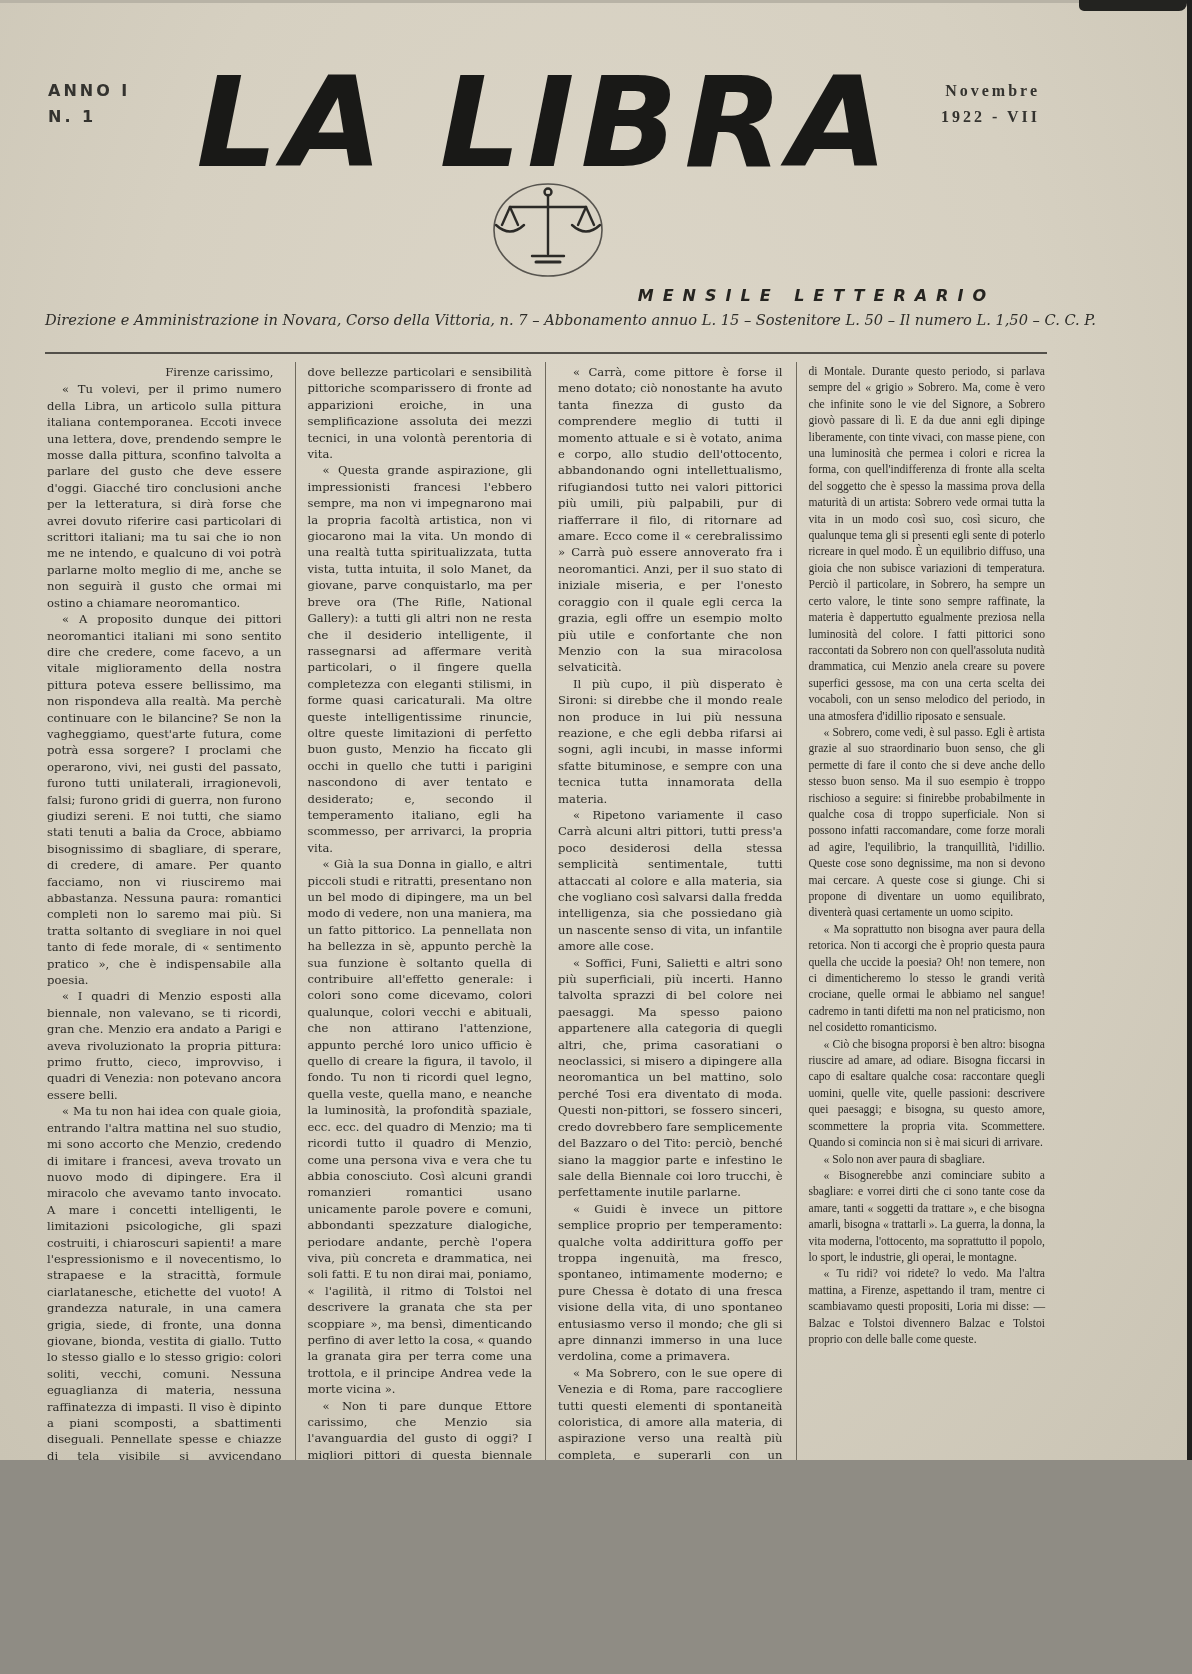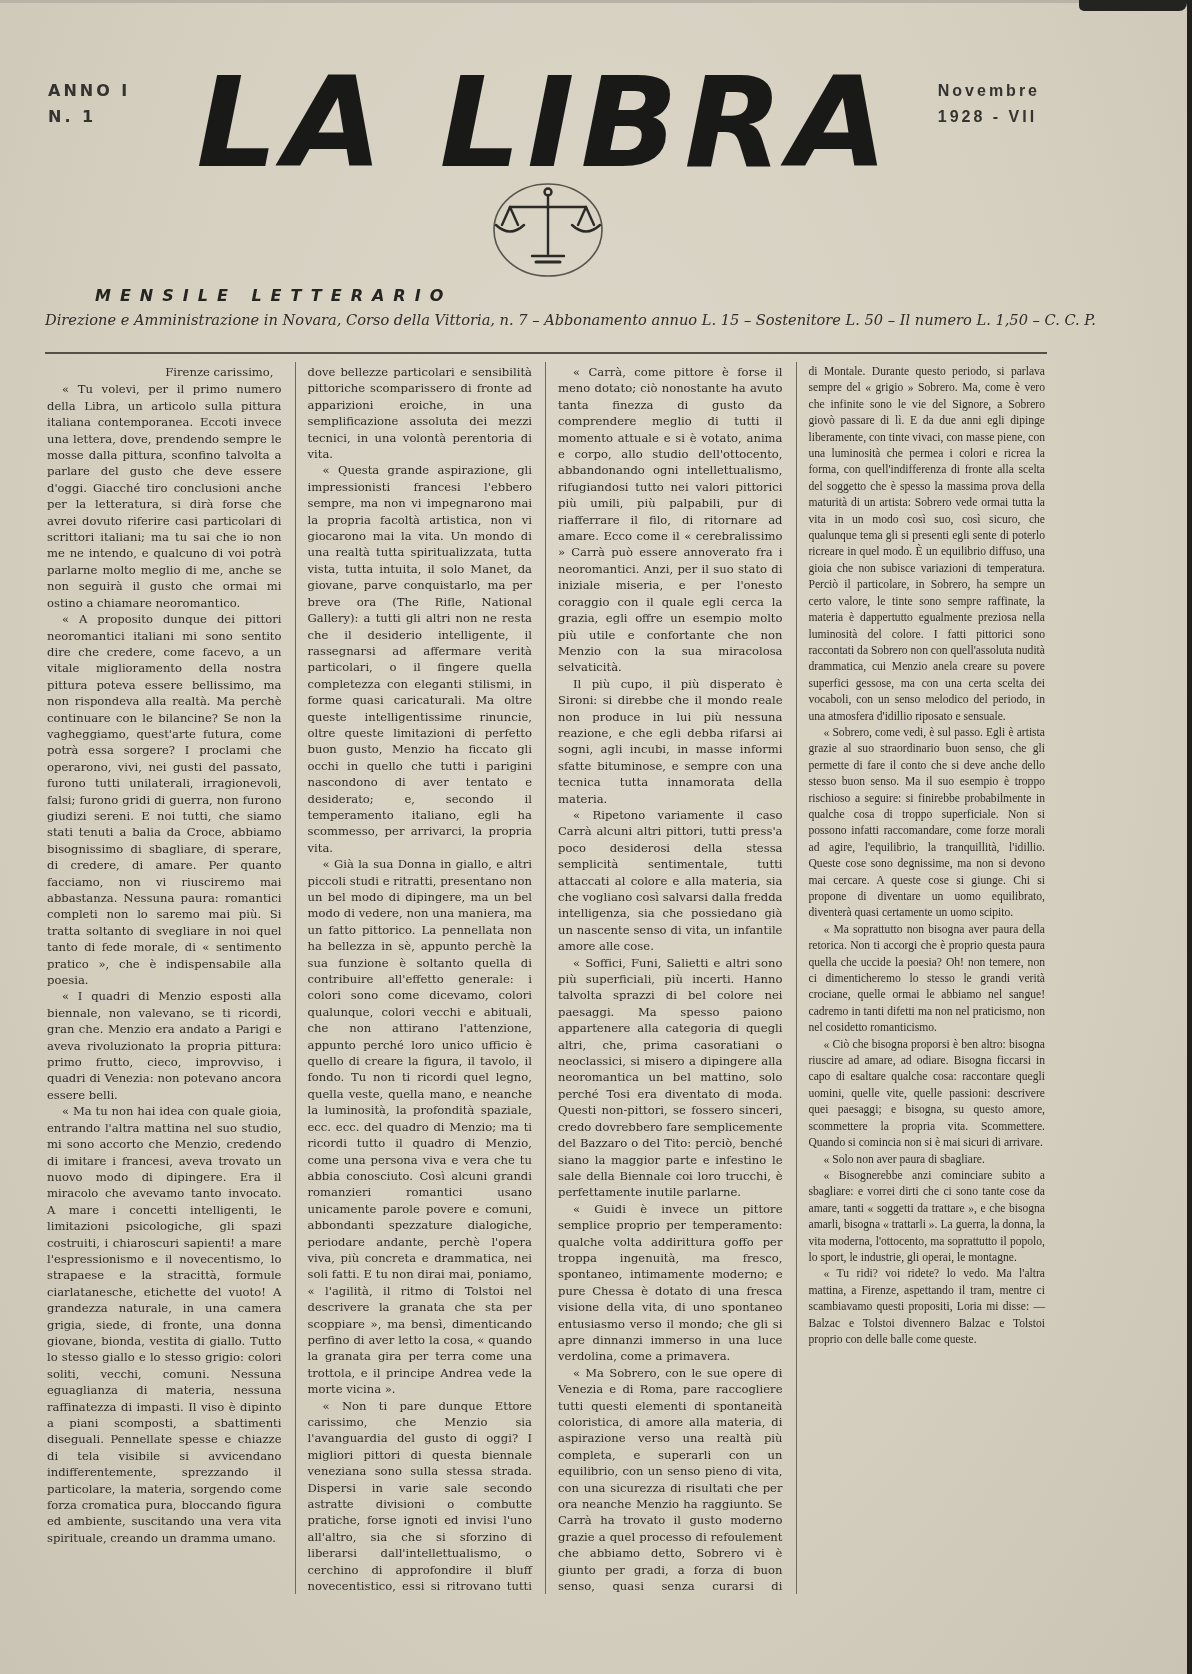--- a/index.html
+++ b/index.html
@@ -1,34 +1,34 @@
 <!DOCTYPE html>
 <html><head>
 <meta charset="utf-8">
 <style>
   html,body{margin:0;padding:0;background:#8f8c84;}
-  .page{position:relative;width:1192px;height:1674px;overflow:hidden;
+  .page{position:relative;width:1192px;height:1460px;overflow:hidden;
         background:radial-gradient(ellipse at 50% 35%, #dcd6c8 0%, #d6d0c1 55%, #cac4b4 100%);
         font-family:"DejaVu Serif", serif;color:#2b2a26;}
   
   .scan-strip{position:absolute;top:0;right:0;width:5px;height:100%;background:#20201e;}
   .scan-smudge{position:absolute;top:0;right:5px;width:108px;height:11px;background:#232320;border-radius:0 0 8px 5px;}
   .scan-topline{position:absolute;top:0;left:0;width:100%;height:3px;background:#b8b3a6;}
 
   
   .issue-left{position:absolute;left:48px;top:78px;font-family:"DejaVu Sans",sans-serif;
               font-weight:bold;font-size:16px;letter-spacing:3px;color:#34332f;line-height:1.6;}
-  .issue-right{position:absolute;right:152px;top:78px;font-family:Liberation Sans, sans-serif;
-               font-weight:bold;font-size:16px;letter-spacing:3px;color:#34332f;line-height:1.6;text-align:left;margin-left:36px;}
+  .issue-right{position:absolute;right:152px;top:78px;font-family:Liberation Serif, serif;
+               font-weight:bold;font-size:16px;letter-spacing:3px;color:#34332f;line-height:1.6;text-align:right;margin-left:36px;}
   .masthead-title{position:absolute;left:95px;top:48px;width:900px;text-align:center;
                   font-family:"DejaVu Sans",sans-serif;font-style:italic;font-weight:800;
                   font-size:128px;letter-spacing:6px;color:#191917;
                   transform:scaleY(0.98);white-space:nowrap;}
   .logo-wrap{position:absolute;left:488px;top:180px;width:120px;height:100px;}
-  .genre-line{position:absolute;left:95px;top:286px;width:900px;text-align:left;
+  .genre-line{position:absolute;left:95px;top:286px;width:900px;text-align:right;
               font-family:"DejaVu Sans",sans-serif;font-style:italic;font-weight:bold;
               font-size:16px;letter-spacing:9px;color:#252420;}
   .admin-line{position:absolute;left:45px;top:311px;width:1005px;text-align:center;
               font-style:italic;font-size:14.6px;color:#2e2d29;white-space:nowrap;}
 
   
   .body-cols{position:absolute;left:45px;top:352px;width:1002px;height:1232px;
              border-top:2px solid #53504a;display:flex;padding-top:8px;}
   .col{width:25%;box-sizing:border-box;padding:2px 13px 0 12px;border-right:1px solid #6e695d;
        overflow:hidden;font-size:11.6px;line-height:16.4px;text-align:justify;}
@@ -50,21 +50,21 @@
   <div class="scan-strip"></div>
   <div class="scan-smudge"></div>
 
   <div class="issue-left">
     <div>ANNO I</div>
     <div>N. 1</div>
   </div>
 
   <div class="issue-right">
     <div>Novembre</div>
-    <div>1928 - VII</div>
+    <div>1922 - VII</div>
   </div>
 
   <div class="masthead-title">LA LIBRA</div>
 
   <div class="logo-wrap">
     <svg width="120" height="100" viewBox="0 0 120 100">
       <ellipse class="ink" cx="60" cy="50" rx="54" ry="46" style="stroke-width:1.6;opacity:.75"></ellipse>
       <circle class="ink" cx="60" cy="12" r="3.5"></circle>
       <line class="ink" x1="60" y1="15" x2="60" y2="74"></line>
       <line class="ink" x1="22" y1="27" x2="98" y2="27"></line>

